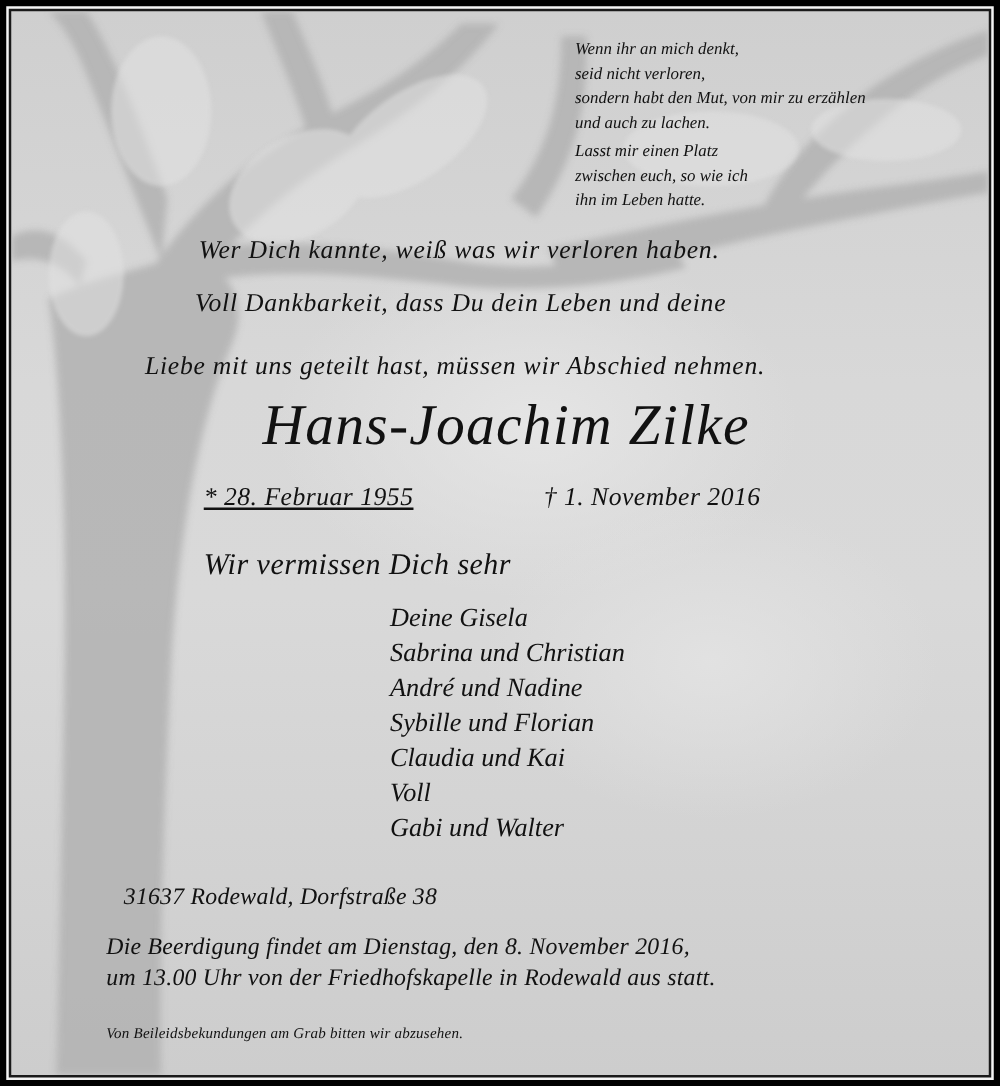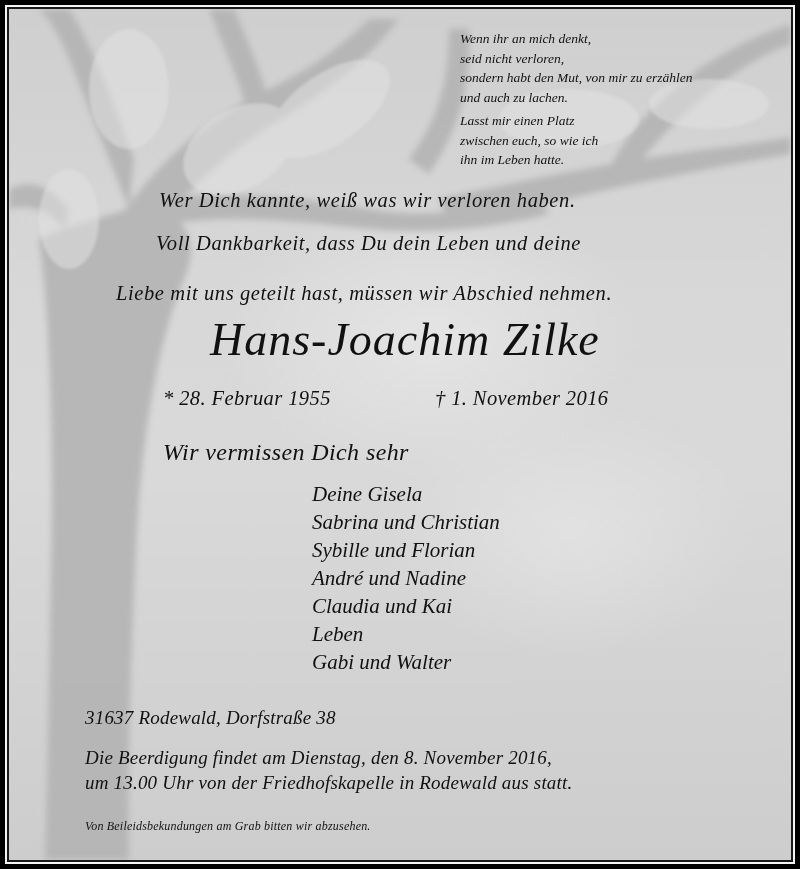--- a/index.html
+++ b/index.html
@@ -95,34 +95,34 @@
         <span class="line">ihn im Leben hatte.</span>
       </div>
     </div>
 
     <p class="txt lead" style="left:150px; top:180px;">Wer Dich kannte, weiß was wir verloren haben.</p>
     <p class="txt lead" style="left:147px; top:223px;">Voll Dankbarkeit, dass Du dein Leben und deine</p>
     <p class="txt lead" style="left:107px; top:248px;margin-top:25px;">Liebe mit uns geteilt hast, müssen wir Abschied nehmen.</p>
 
     <h1 class="txt name" style="left:153px; top:304px; font-weight:normal;margin-left:48px;">Hans-Joachim Zilke</h1>
 
-    <p class="txt dates" style="left:154px; top:378px;">* 28. Februar 1955</p>
+    <p class="txt dates" style="left:154px; top:378px;text-decoration:underline;">* 28. Februar 1955</p>
     <p class="txt dates" style="left:426px; top:378px;">† 1. November 2016</p>
 
     <p class="txt miss" style="left:154px; top:430px;">Wir vermissen Dich sehr</p>
 
     <div class="txt family">
       <span class="line">Deine Gisela</span>
       <span class="line">Sabrina und Christian</span>
+      <span class="line">André und Nadine</span>
       <span class="line">Sybille und Florian</span>
-      <span class="line">André und Nadine</span>
       <span class="line">Claudia und Kai</span>
-      <span class="line">Leben</span>
+      <span class="line">Voll</span>
       <span class="line">Gabi und Walter</span>
     </div>
 
-    <p class="txt small" style="left:76px; top:698px;">31637 Rodewald, Dorfstraße 38</p>
+    <p class="txt small" style="left:90px; top:698px;">31637 Rodewald, Dorfstraße 38</p>
     <p class="txt small" style="left:76px; top:738px;">Die Beerdigung findet am Dienstag, den 8. November 2016,</p>
     <p class="txt small" style="left:76px; top:763px;">um 13.00 Uhr von der Friedhofskapelle in Rodewald aus statt.</p>
 
     <p class="txt tiny" style="left:76px; top:810px;">Von Beileidsbekundungen am Grab bitten wir abzusehen.</p>
   </div>
 </div>
 
 </body></html>

